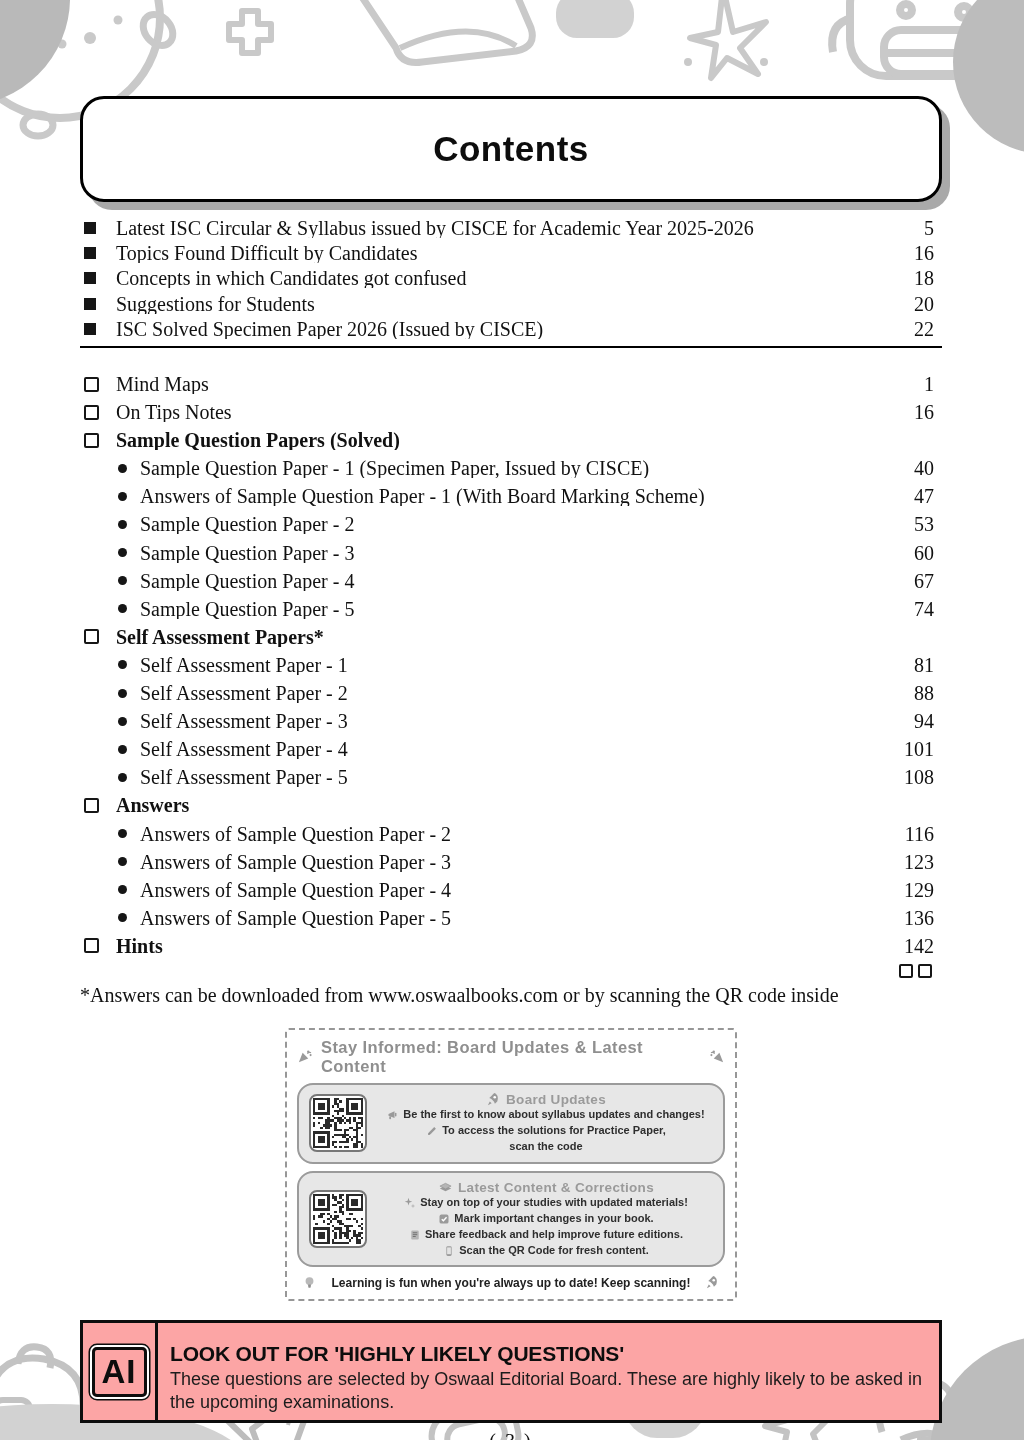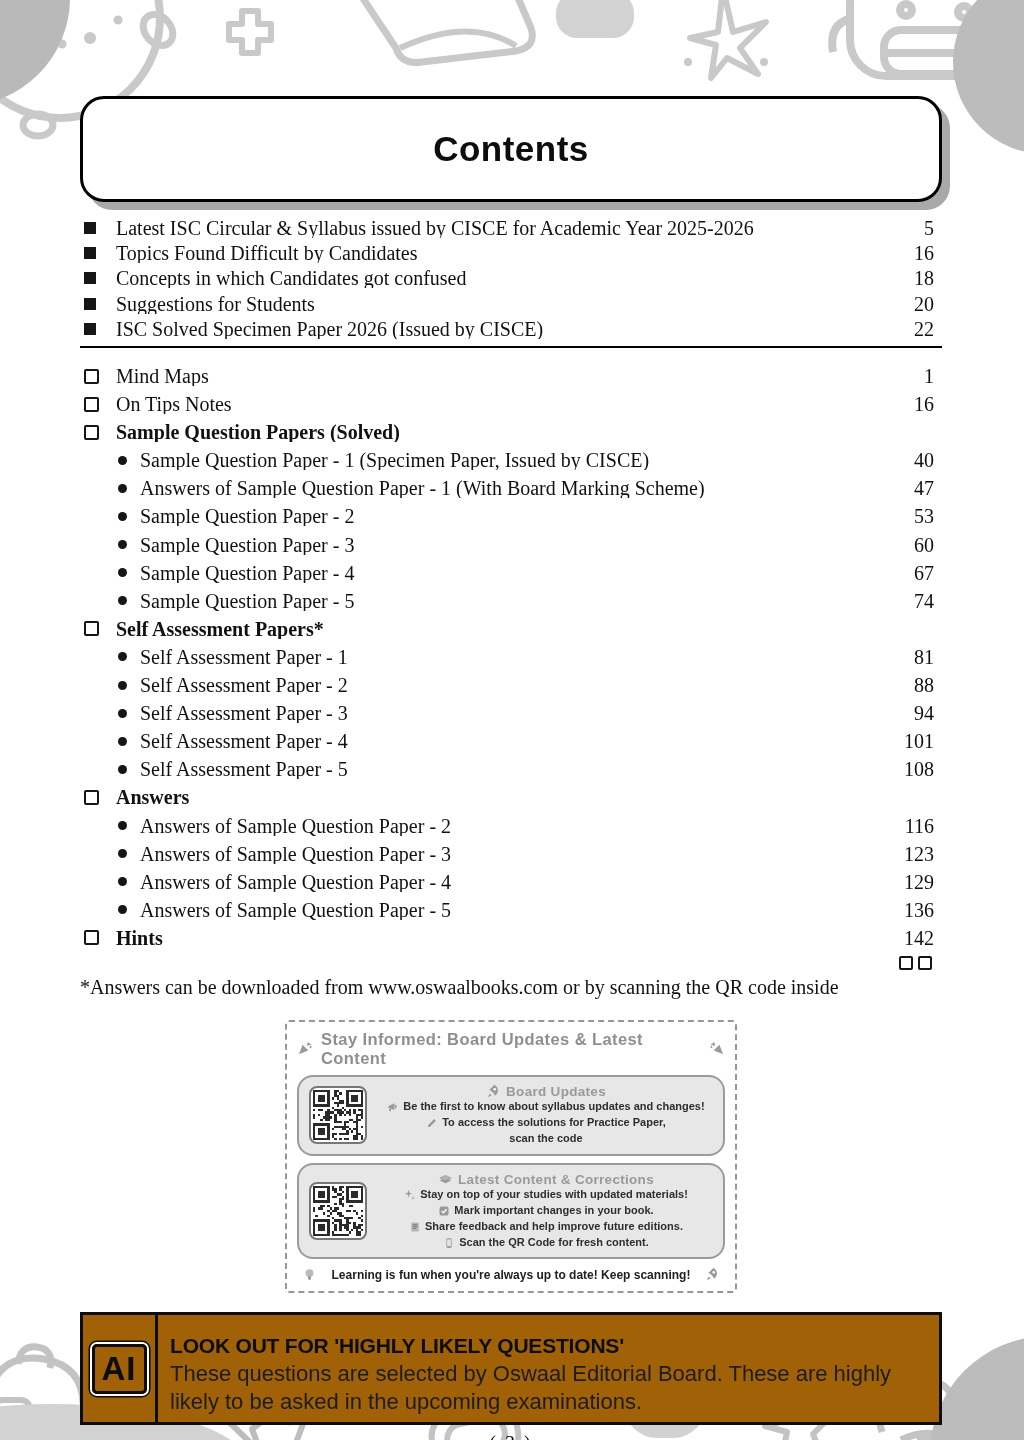--- a/index.html
+++ b/index.html
@@ -22,21 +22,21 @@
   .row.bold .label{font-weight:bold;}
   .bullet-cell{flex:none;width:32px;display:flex;align-items:center;padding-left:4px;}
   .row.sub{padding-left:34px;}
   .row.sub .bullet-cell{width:22px;}
   .label{flex:1;white-space:nowrap;overflow:hidden;}
   .pagenum{flex:none;width:70px;text-align:right;padding-right:8px;}
   .sq{width:12px;height:12px;background:#161616;}
   .hollow{width:11px;height:11px;border:2.2px solid #161616;border-radius:2px;background:#fff;}
   .dot{width:9px;height:9px;border-radius:50%;background:#161616;}
   .sep{border:0;border-top:2.5px solid #000;margin:4px 0 0 0;}
-  #toc-list{margin-top:14px;}
+  #toc-list{margin-top:22px;}
   .end-row{display:flex;justify-content:flex-end;gap:5px;padding-right:10px;height:22px;align-items:center;}
   .end-row .hollow{width:10px;height:10px;}
   .footnote{margin-top:2px;font-size:20px;}
 
   
   .info-box{width:452px;margin:21px auto 0;border:2px dashed #979797;border-radius:4px;
             padding:8px 10px 9px;font-family:"Liberation Sans",sans-serif;box-sizing:border-box;}
   .ib-header{display:flex;align-items:center;justify-content:center;gap:9px;
              color:#8f8f8f;font-weight:bold;font-size:16.5px;letter-spacing:.4px;}
   .card{background:#e7e7e7;border:2px solid #9b9b9b;border-radius:16px;margin-top:7px;
@@ -49,28 +49,28 @@
   .card-line{display:flex;align-items:center;justify-content:center;gap:4px;
              font-size:11px;font-weight:bold;color:#2e2e2e;line-height:1.45;}
   .ib-footer{margin-top:8px;display:flex;align-items:center;justify-content:center;gap:15px;
              font-size:12px;font-weight:bold;color:#222;}
   .icon{display:inline-flex;width:15px;height:15px;flex:none;}
   .icon svg{width:100%;height:100%;}
   .icon.flip{transform:scaleX(-1);}
   .icon.small{width:12px;height:12px;}
 
   
-  .ai-box{margin-top:19px;border:3px solid #0d0d0d;display:flex;background:#a16207;}
+  .ai-box{margin-top:19px;border:3px solid #0d0d0d;display:flex;background:#fca5a5;}
   .ai-logo-cell{flex:none;width:72px;border-right:3px solid #0d0d0d;
                 display:flex;align-items:center;justify-content:center;padding:8px 0;}
   .ai-logo{border:3px solid #0d0d0d;border-radius:5px;padding:3px 7px;box-shadow:0 0 0 2px #fff,0 0 0 3.5px #0d0d0d;
            font-family:"Liberation Sans",sans-serif;font-weight:bold;font-size:33px;letter-spacing:1px;color:#0d0d0d;}
   .ai-text{flex:1;padding:5px 12px 7px;font-family:"Liberation Sans",sans-serif;margin-top:14px;}
   .ai-title{font-weight:bold;font-size:21px;color:#0d0d0d;letter-spacing:-.2px;}
-  .ai-body{font-size:22px;color:#1c1c1c;line-height:1.25;margin-top:2px;}
+  .ai-body{font-size:18px;color:#1c1c1c;line-height:1.25;margin-top:2px;}
 
   .page-num{margin-top:7px;text-align:center;font-size:20px;letter-spacing:2px;}
 </style>
 </head>
 <body>
 
 <div class="page">
 
   <svg class="doodles" width="1024" height="1440" viewBox="0 0 1024 1440">
 

